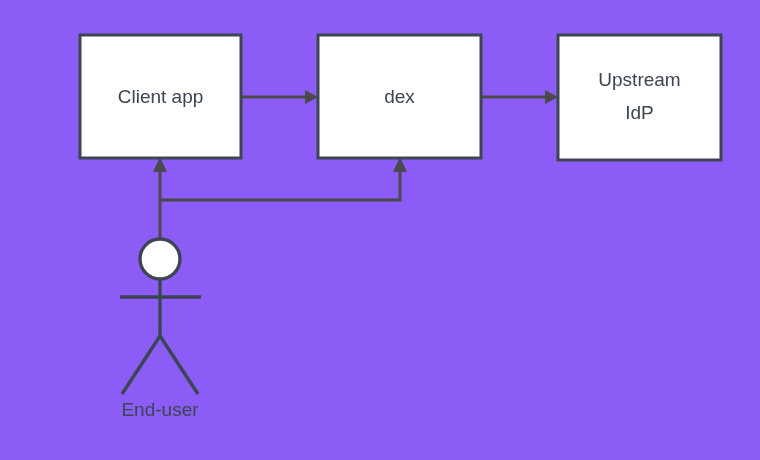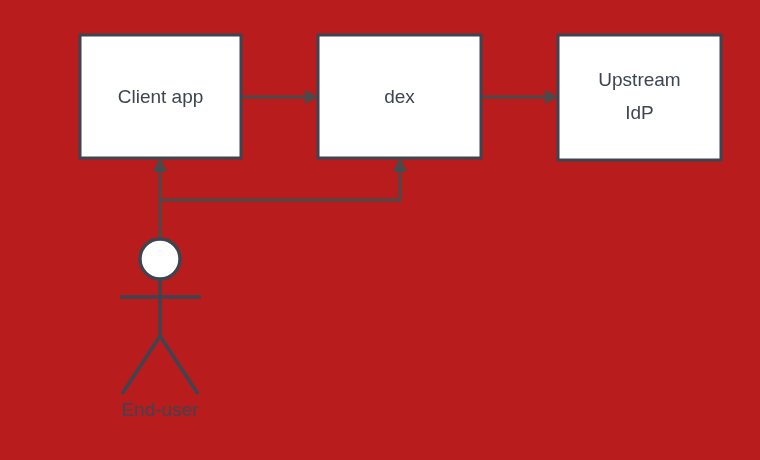--- a/index.html
+++ b/index.html
@@ -4,21 +4,21 @@
 <style>
   html, body {
     margin: 0;
     padding: 0;
     background: #ffffff;
   }
   #canvas {
     position: relative;
     width: 760px;
     height: 460px;
-    background: #b91c1c;
+    background: #8b5cf6;
     overflow: hidden;
     font-family: "Liberation Sans", sans-serif;
   }
   #diagram-svg {
     position: absolute;
     left: 0;
     top: 0;
     width: 760px;
     height: 460px;
     display: block;

